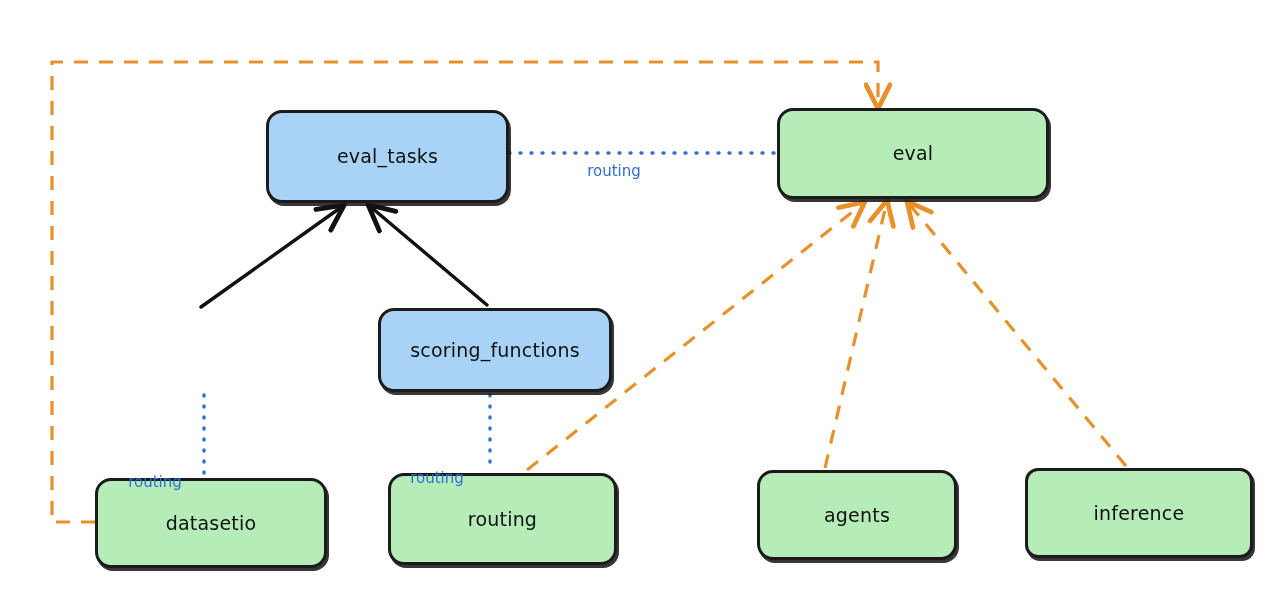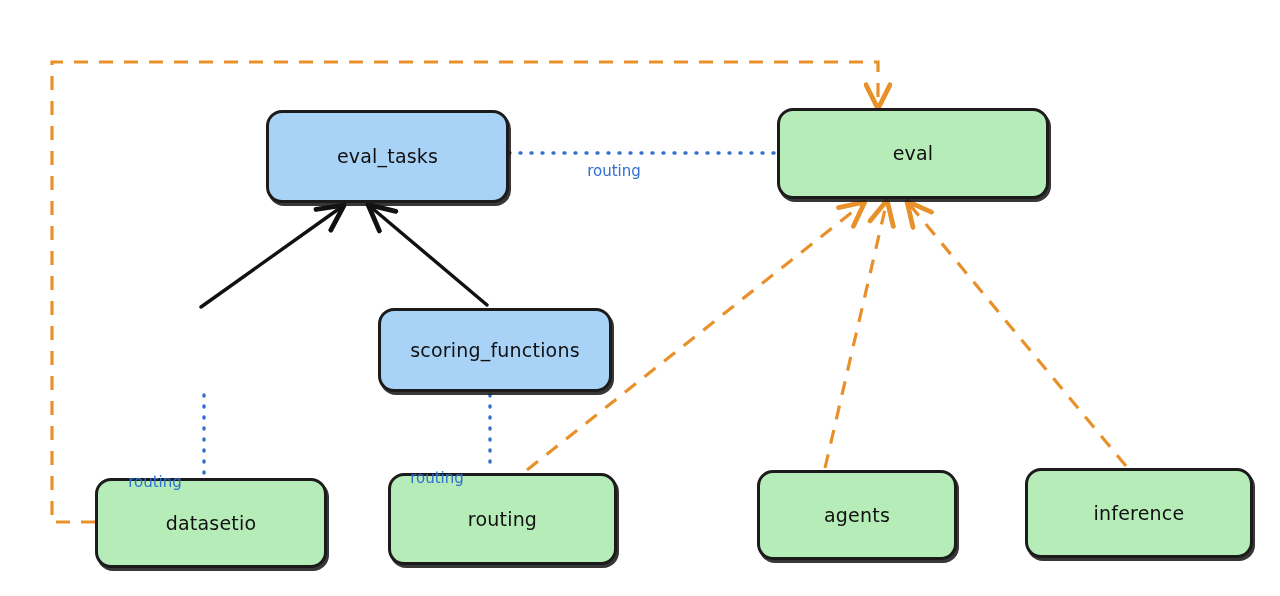--- a/index.html
+++ b/index.html
@@ -114,21 +114,21 @@
   </div>
 
   <div class="node green" style="left:388px; top:473px; width:229px; height:92px;">
     <span class="node-label">routing</span>
   </div>
 
   <div class="node green" style="left:710px; top:470px; width:200px; height:90px;margin-left:47px;">
     <span class="node-label">agents</span>
   </div>
 
-  <div class="node green" style="left:1025px; top:468px; width:228px; height:90px;">
+  <div class="node green" style="left:1025px; top:468px; width:228px; height:90px;border-radius:13px;">
     <span class="node-label">inference</span>
   </div>
 
   <div class="edge-label" style="left:614px; top:129px;">routing</div>
 
   <div class="edge-label" style="left:155px; top:440px;">routing</div>
 
   <div class="edge-label" style="left:437px; top:436px;">routing</div>
 
 </div>

